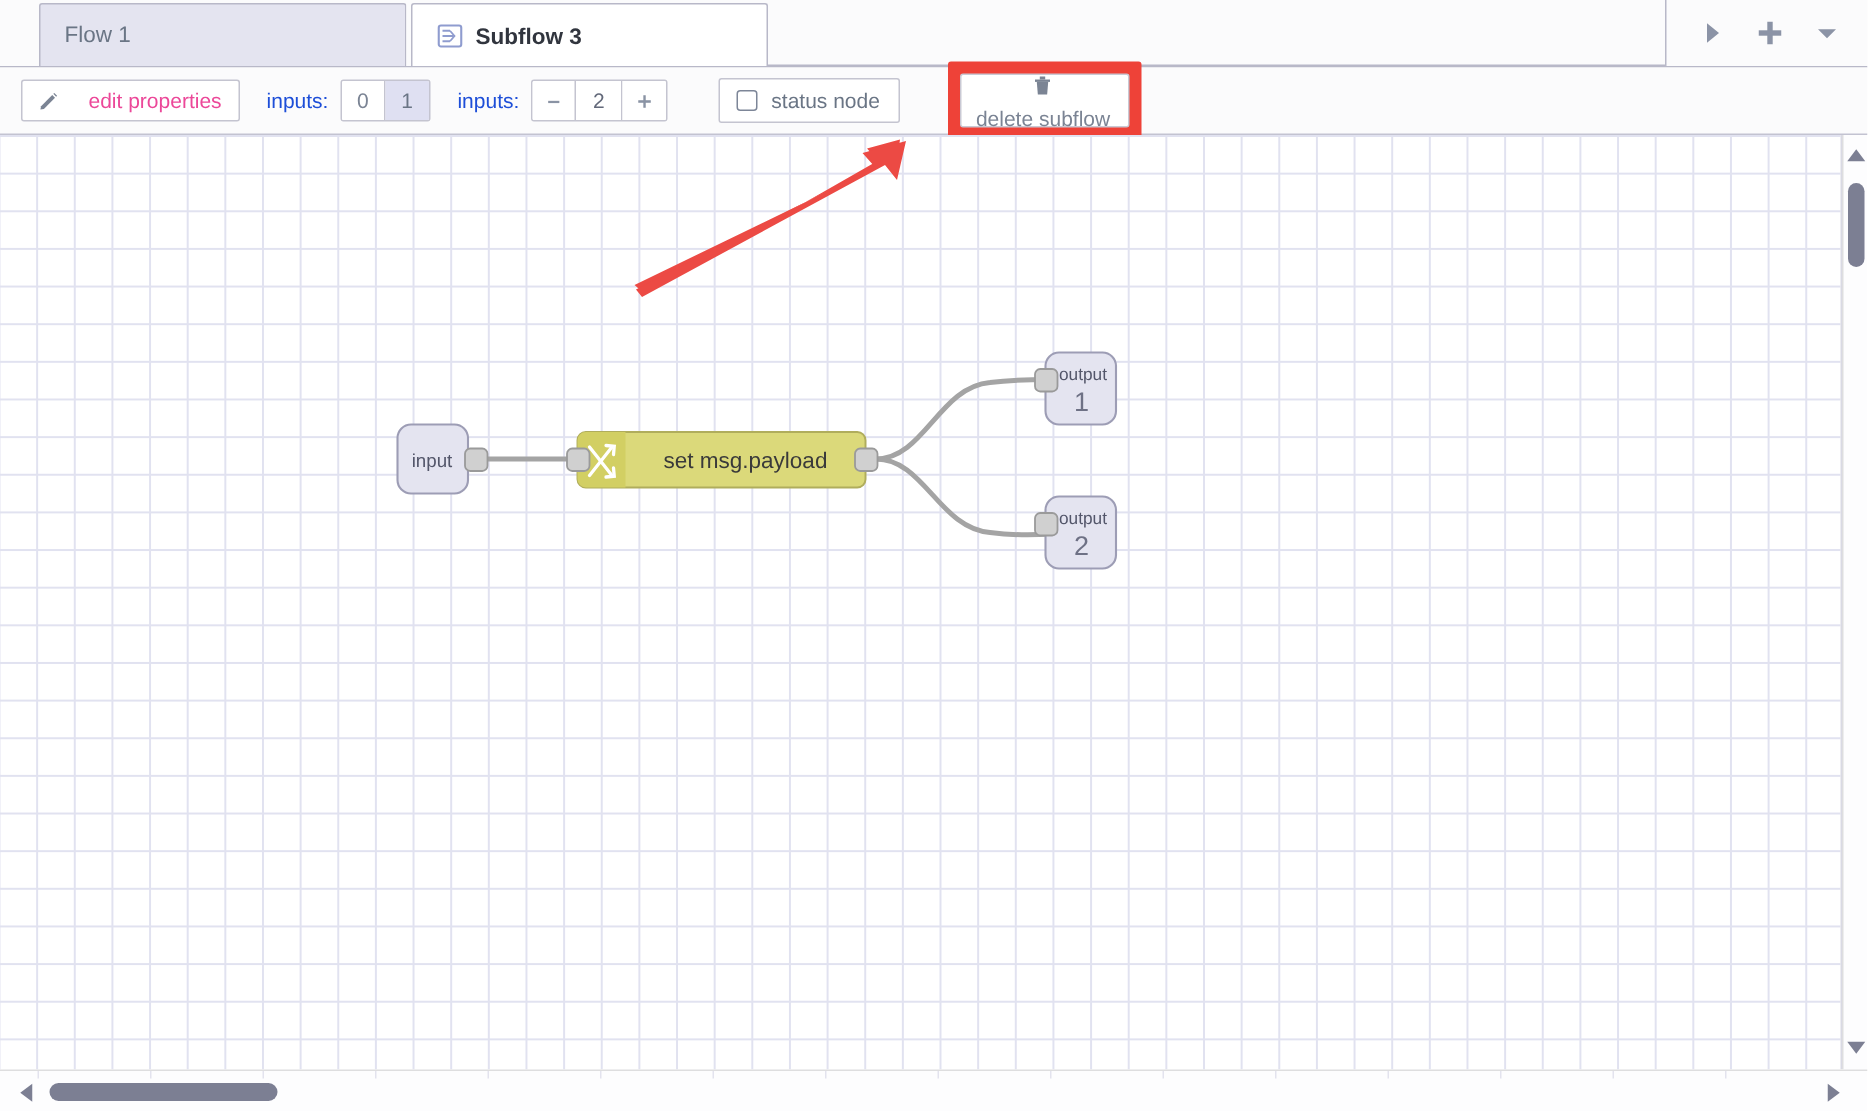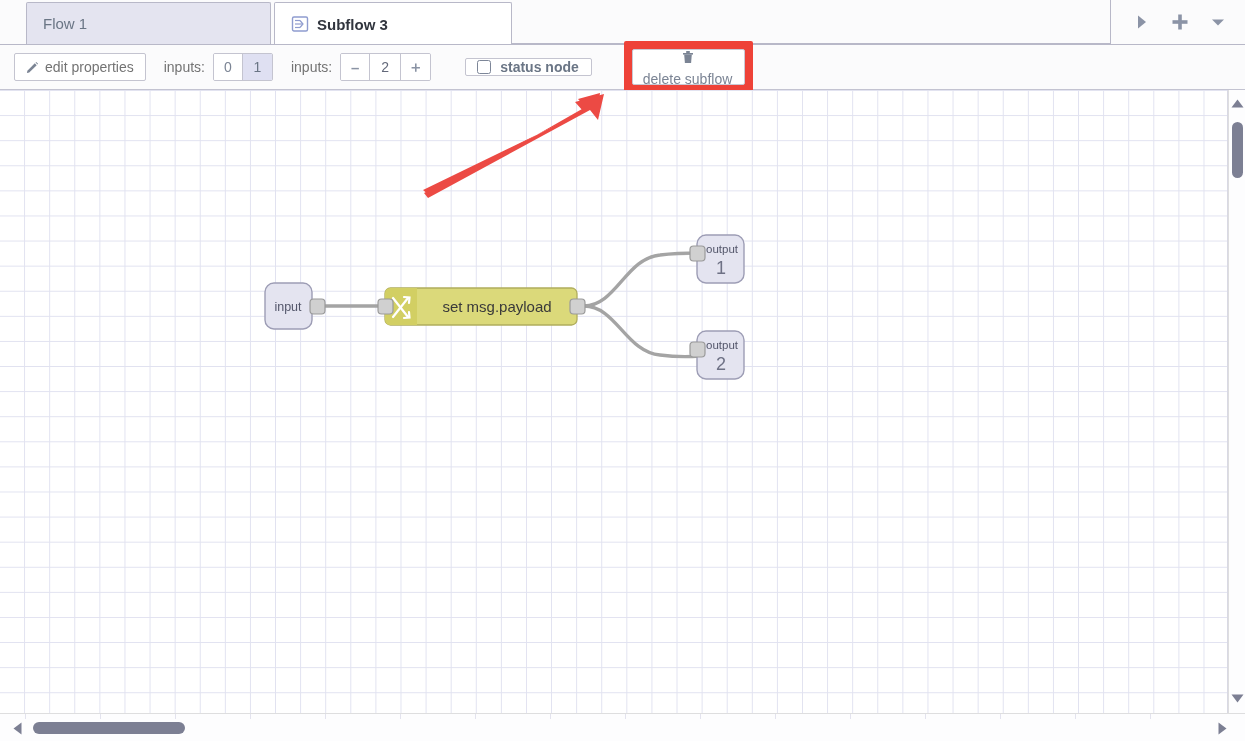--- a/index.html
+++ b/index.html
@@ -103,33 +103,33 @@
     align-items: center;
     padding-left: 14px;
     gap: 0;
     font-size: 14px;
     color: #6a7585;
   }
   .tb-button {
     height: 28px;
     display: inline-flex;
     align-items: center;
-    gap: 6px;
+    gap: 20px;
     padding: 0 11px;
     background: #fff;
     border: 1px solid #c4c4d0;
     border-radius: 2px;
-    color: #737373;
+    color: #ec4899;
     font-size: 14px;
     cursor: pointer;
     white-space: nowrap;
   }
   .tb-label {
     margin: 0 8px 0 18px;
-    color: #737373;
+    color: #1d4ed8;
     font-size: 14px;
     white-space: nowrap;
   }
   .spinner {
     display: inline-flex;
     height: 28px;
     border: 1px solid #c4c4d0;
     border-radius: 2px;
     background: #fff;
     overflow: hidden;
@@ -143,31 +143,30 @@
     background: #fff;
     cursor: pointer;
     border-right: 1px solid #c4c4d0;
   }
   .spin-cell:last-child { border-right: none; }
   .spin-cell.selected { background: #dfe0f2; color: #6a7585; }
   .spin-cell.value { cursor: default; color: #63697a; min-width: 31px; }
   .spin-cell.op { color: #8a93a4; font-size: 15px; font-weight: bold; }
 
   .checkbox-btn {
-    height: 18px;
+    height: 30px;
     display: inline-flex;
     align-items: center;
     gap: 9px;
     padding: 0 12px 0 11px;
     background: #fff;
     border: 1px solid #c4c4d0;
     border-radius: 2px;
     margin-left: 34px;
     cursor: pointer;
-    font-weight: bold;
   }
   .chk {
     width: 14px; height: 14px;
     border: 1.6px solid #7d8698;
     border-radius: 2.5px;
     background: #fff;
     flex: none;
   }
   .delete-wrap {
     position: relative;

